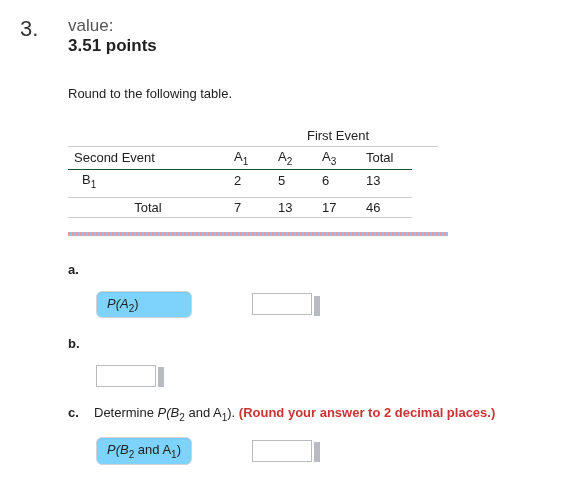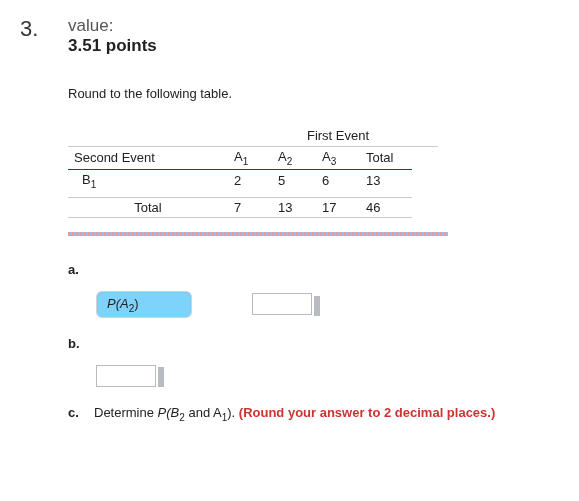--- a/index.html
+++ b/index.html
@@ -166,15 +166,24 @@
     </div>
   </div>
 
   <div class="part">
     <div class="part-row">
       <div class="part-letter">c.</div>
       <div class="prompt">
         <span>Determine </span><i><span>P(B</span></i><span class="sub">2</span><span> and A</span><span class="sub">1</span><span>). </span><span class="instr">(Round your answer to 2 decimal places.)</span>
       </div>
     </div>
+    <div class="answer-line">
+      <div class="answer-label">
+        <i><span>P(B</span></i><span class="sub">2</span><span> and A</span><span class="sub">1</span><span>)</span>
+      </div>
+      <span>
+        <input class="answer-input" style="">
+        <span class="input-marker"></span>
+      </span>
+    </div>
   </div>
 
 </div>
 
 </body></html>

